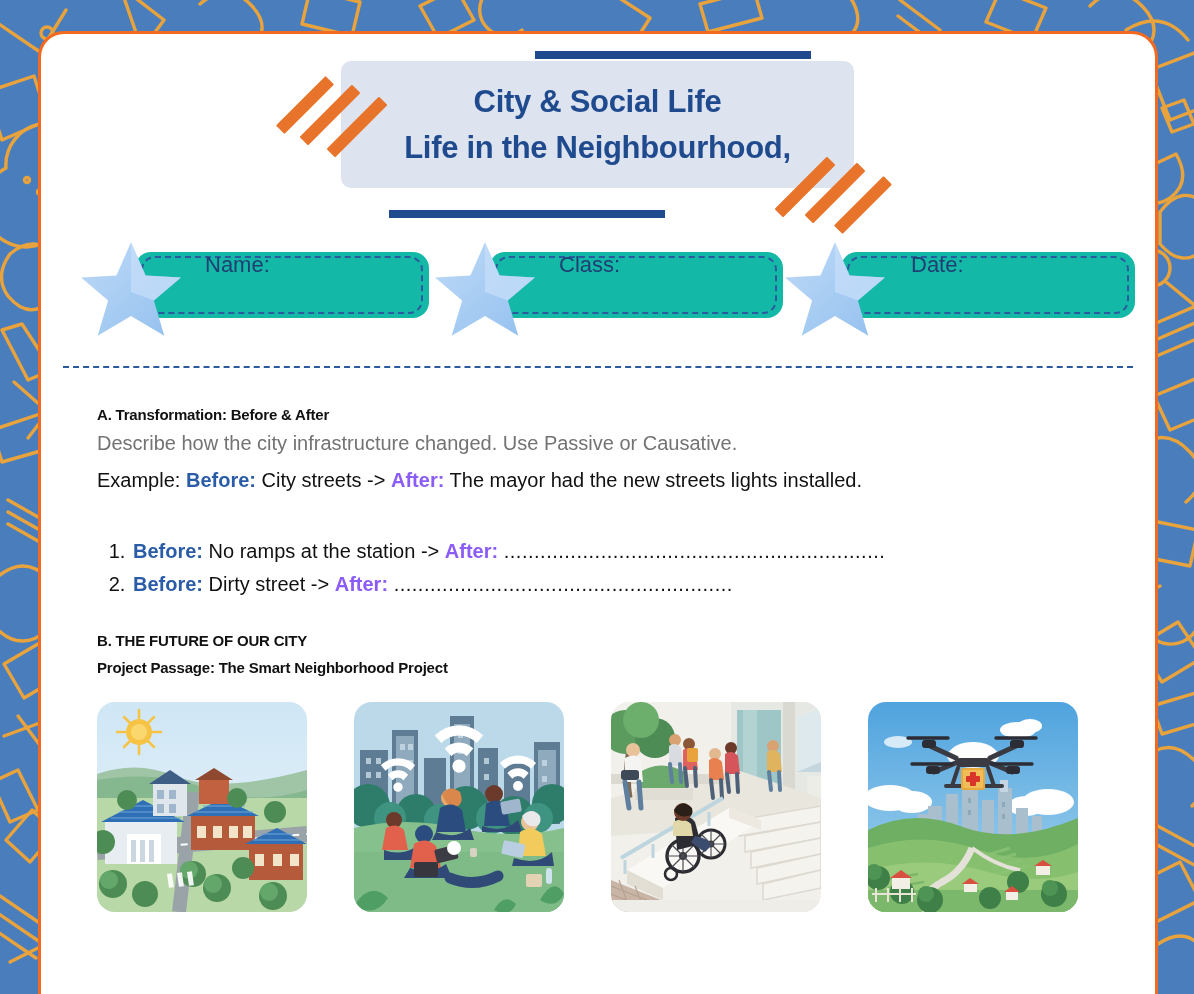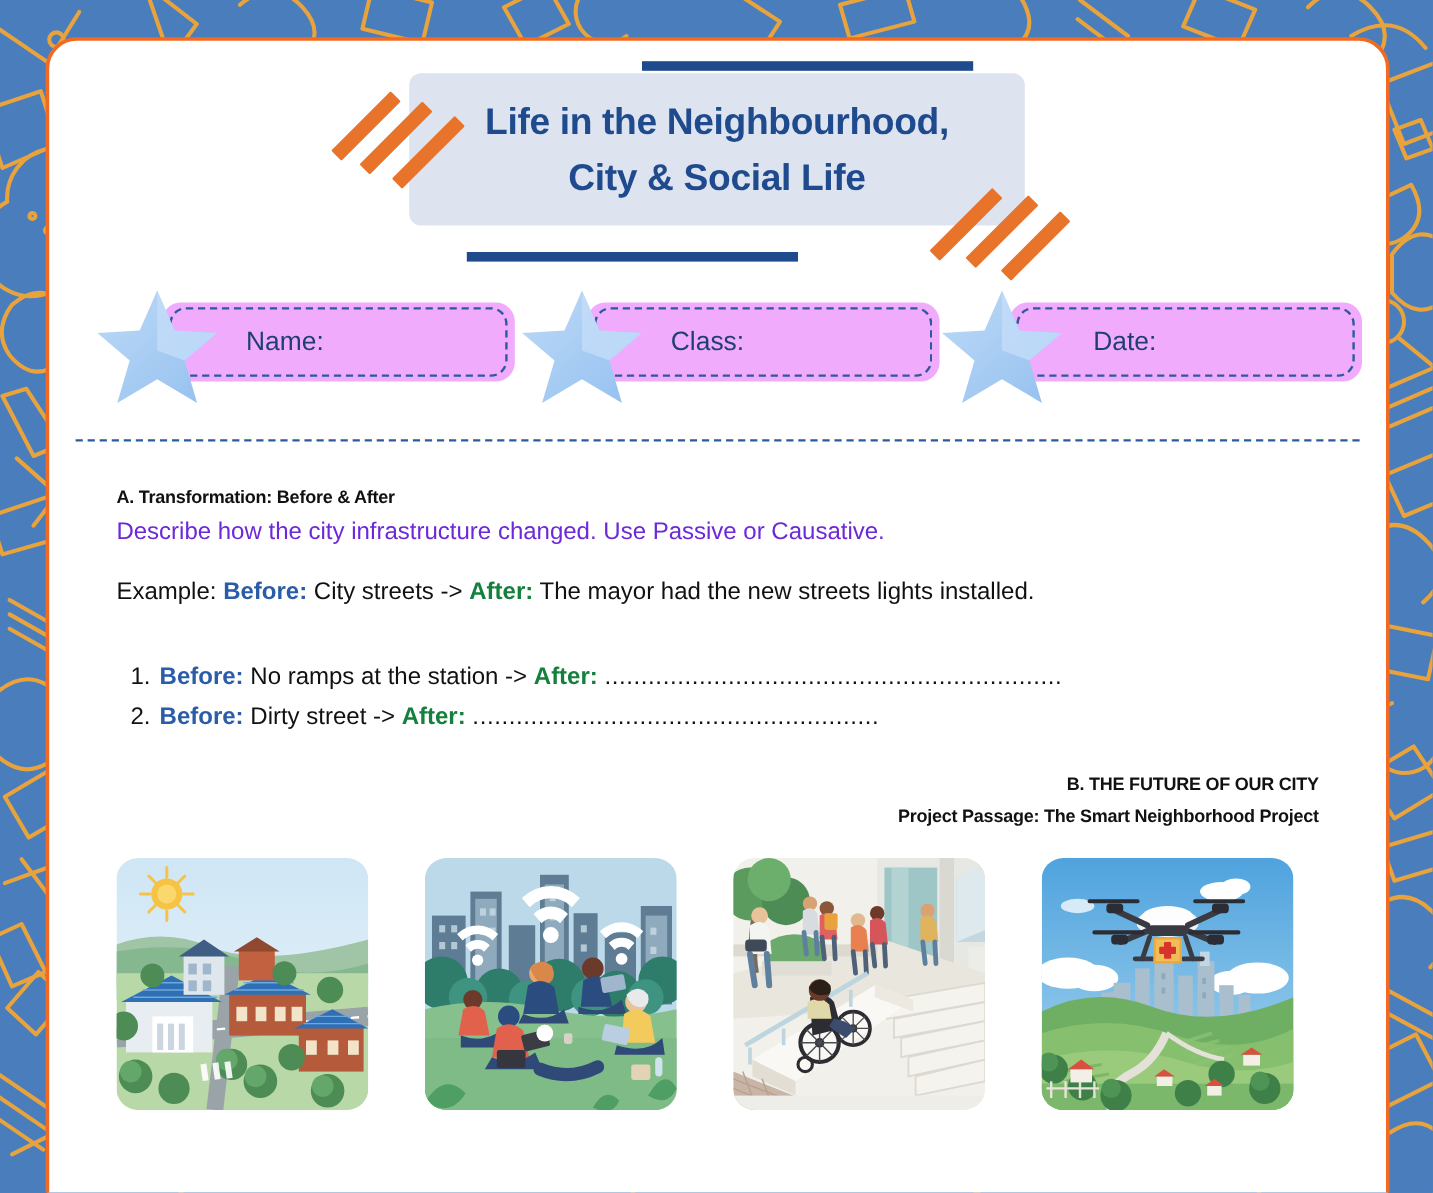--- a/index.html
+++ b/index.html
@@ -78,23 +78,23 @@
   
   .fields {
     position: relative;
     height: 118px;
     margin-top: 4px;
   }
   .field {
     position: absolute;
     top: 14px;
     height: 66px;
-    background: #f0abfc;
+    background: #14b8a6;
     border-radius: 16px;
-    display: flex; align-items: center;
+    display: flex; 
   }
   .field .dash {
     position: absolute; inset: 4px 6px 4px 6px;
     border: 2.5px dashed #2C5A9E;
     border-radius: 14px;
   }
   .field-label {
     position: relative;
     z-index: 2;
     color: #1F3F73;
@@ -113,43 +113,43 @@
   }
 
   
   .content { padding: 38px 56px 0 56px; }
   .sec-title {
     font-size: 15px; font-weight: bold; color: #111;
     letter-spacing: -0.2px;
     margin-bottom: 9px;
   }
   .sec-sub {
-    font-size: 20px; color: #6d28d9;
-    margin-bottom: 27px;
+    font-size: 20px; color: #737373;
+    margin-bottom: 14px;
   }
   .example-line { font-size: 20px; color: #111; }
   .b-blue { color: #2B5CA8; font-weight: bold; }
-  .b-orange { color: #15803d; font-weight: bold; text-align: right; }
+  .b-orange { color: #8b5cf6; font-weight: bold; text-align: right; }
   .b-black { font-weight: normal; color: #111; }
 
   ol.items {
     margin: 48px 0 0 34px;
     padding: 0;
     list-style-position: outside;
   }
   ol.items li {
     font-size: 20px;
     color: #111;
     margin-bottom: 10px;
     padding-left: 2px;
   }
   ol.items li::marker { font-size: 20px; color:#111; }
   .dots { letter-spacing: 0.5px; color: #111; }
 
-  .sec-b { margin-top: 36px; text-align: right; }
+  .sec-b { margin-top: 36px; }
   .sec-b .sec-title { margin-bottom: 10px; }
 
   
   .gallery {
     display: flex;
     gap: 47px;
     margin-top: 26px;
   }
   .thumb {
     width: 210px; height: 210px;
@@ -237,22 +237,22 @@
 
       <div class="slash" style="left:258px; top:36px; width:12px; height:70px;"></div>
       <div class="slash" style="left:283px; top:44px; width:12px; height:74px;"></div>
       <div class="slash" style="left:310px; top:56px; width:12px; height:74px;"></div>
 
       <div class="slash" style="left:758px; top:116px; width:12px; height:74px;"></div>
       <div class="slash" style="left:788px; top:122px; width:12px; height:74px;"></div>
       <div class="slash" style="left:816px; top:136px; width:12px; height:70px;"></div>
 
       <div class="title-box">
+        <div class="title-line">City &amp; Social Life</div>
         <div class="title-line">Life in the Neighbourhood,</div>
-        <div class="title-line">City &amp; Social Life</div>
       </div>
     </div>
 
     <div class="fields">
 
       <svg class="star" style="left:36px; top:0px;" viewBox="0 0 100 100">
         <defs>
           <linearGradient id="sg1" x1="0" y1="0" x2="1" y2="1">
             <stop offset="0%" stop-color="#BEDAF7"></stop>
               <stop offset="100%" stop-color="#93C0EF"></stop>

